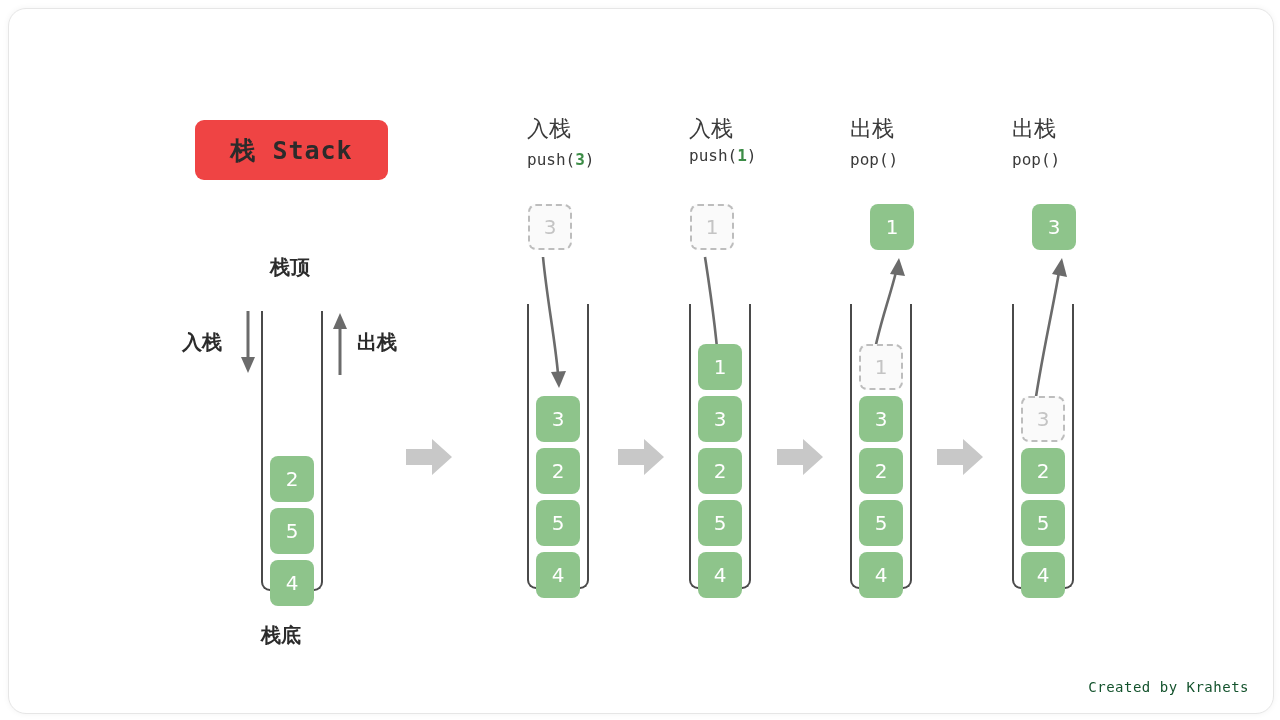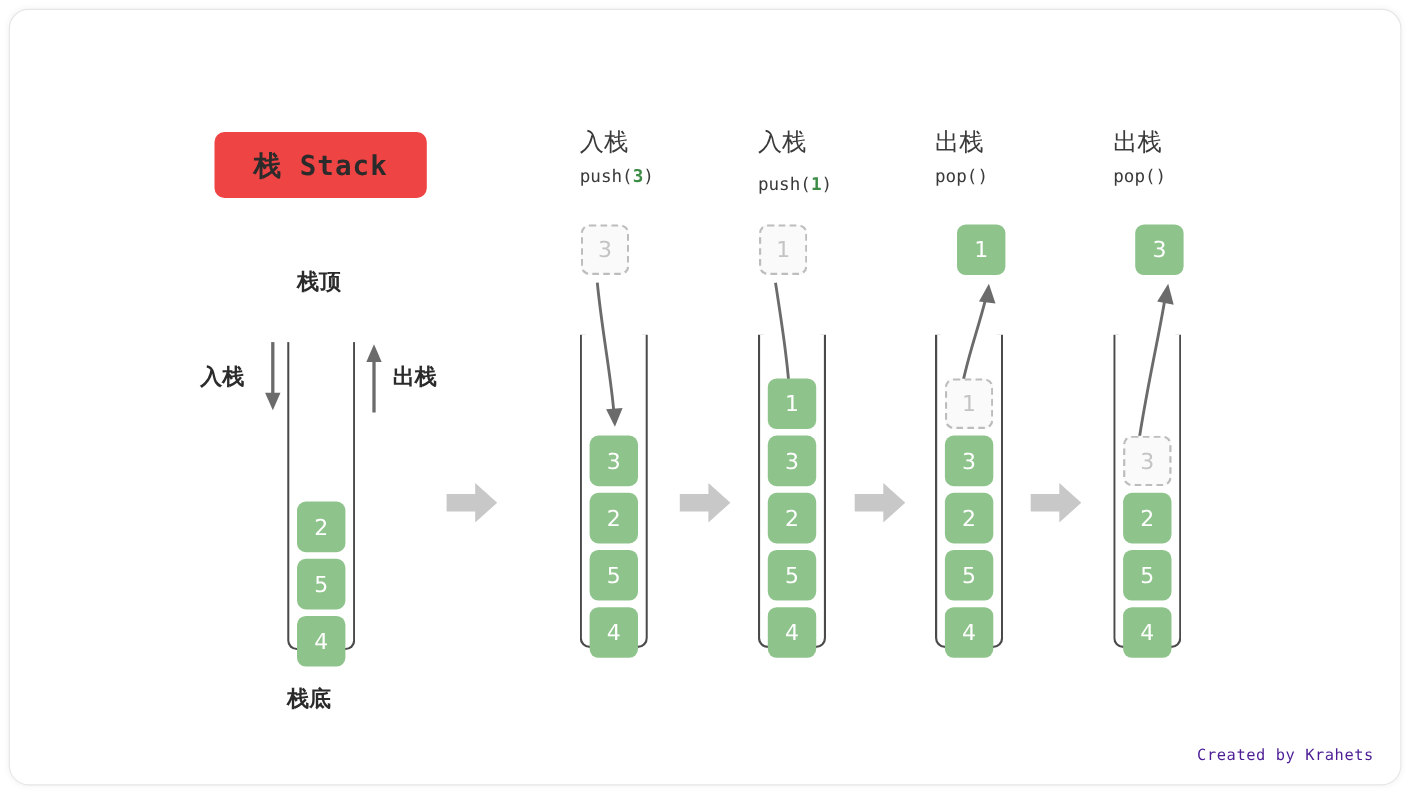--- a/index.html
+++ b/index.html
@@ -82,38 +82,38 @@
     color: #c4c4c4;
     border: 2px dashed #bdbdbd;
   }
 
   
   .block-arrow { width: 46px; height: 38px; }
 
   
   #footer {
     right: 24px; bottom: 18px;
-    font-size: 14px; color: #4c1d95;
+    font-size: 14px; color: #14532d;
     font-family: "DejaVu Sans Mono", "Liberation Mono", monospace;
     letter-spacing: 0.5px;
     margin-top: 44px;
   }
 
   svg { overflow: visible; }
 </style>
 </head>
 <body>
 
 <div id="card">
 
   <div class="abs" id="title-chip">栈 Stack</div>
 
   <div class="abs" style="left:160px; top:230px; width:260px; height:420px;">
 
-    <div class="abs lbl-bold" style="left:101px; top:4px;text-align:right;">栈顶</div>
+    <div class="abs lbl-bold" style="left:101px; top:15px;text-align:right;">栈顶</div>
 
     <div class="abs lbl-bold" style="left:92px; top:383px;">栈底</div>
 
     <div class="abs lbl-bold" style="left:13px; top:90px;">入栈</div>
     <svg class="abs" width="22" height="70" style="left:68px; top:70px;">
       <line x1="11" y1="2" x2="11" y2="52" stroke="#6b6b6b" stroke-width="3"></line>
       <polygon points="11,64 4,48 18,48" fill="#6b6b6b"></polygon>
     </svg>
 
     <svg class="abs" width="22" height="70" style="left:160px; top:70px;">
@@ -161,21 +161,21 @@
     <div class="abs" style="left:0px; top:190px; width:62px; height:285px;">
       <div class="cell filled" style="left:9px; top:92px;">3</div>
       <div class="cell filled" style="left:9px; top:144px;">2</div>
       <div class="cell filled" style="left:9px; top:196px;">5</div>
       <div class="cell filled" style="left:9px; top:248px;">4</div>
     </div>
   </div>
 
   <div class="abs" style="left:680px; top:105px; width:110px; height:485px;">
     <div class="cap-cn abs" style="left:0px; top:0px;">入栈</div>
-    <div class="cap-code abs" style="left:0px; top:44px;">
+    <div class="cap-code abs" style="left:0px; top:32px;">
       <span>push(</span><b>1</b><span>)</span>
     </div>
 
     <div class="cell ghost" style="left:1px; top:90px;">1</div>
 
     <svg class="abs" width="60" height="160" style="left:10px; top:140px;">
       <path d="M 6 3 C 12 42, 18 80, 20 120" stroke="#6b6b6b" stroke-width="2.6" fill="none"></path>
       <polygon points="21,134 13,118 28,117" fill="#6b6b6b"></polygon>
     </svg>
 

